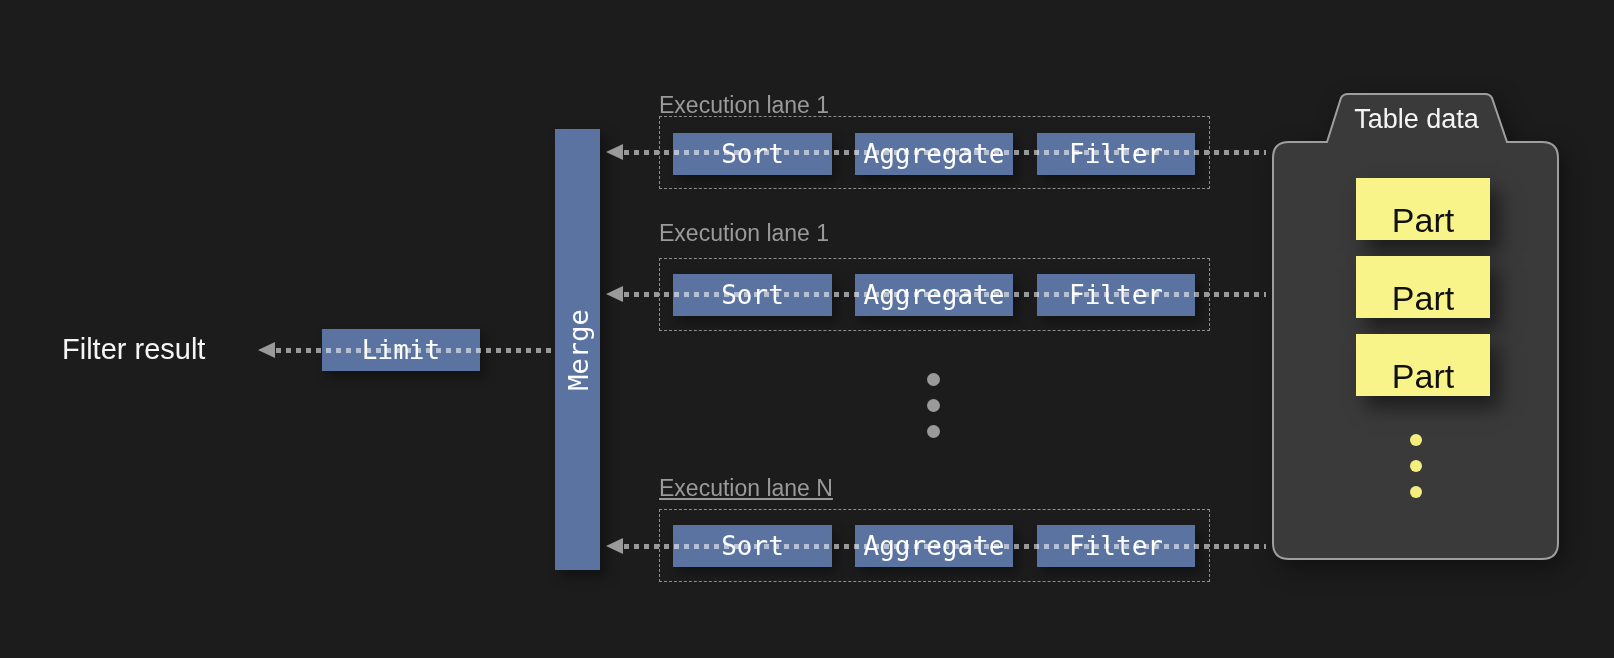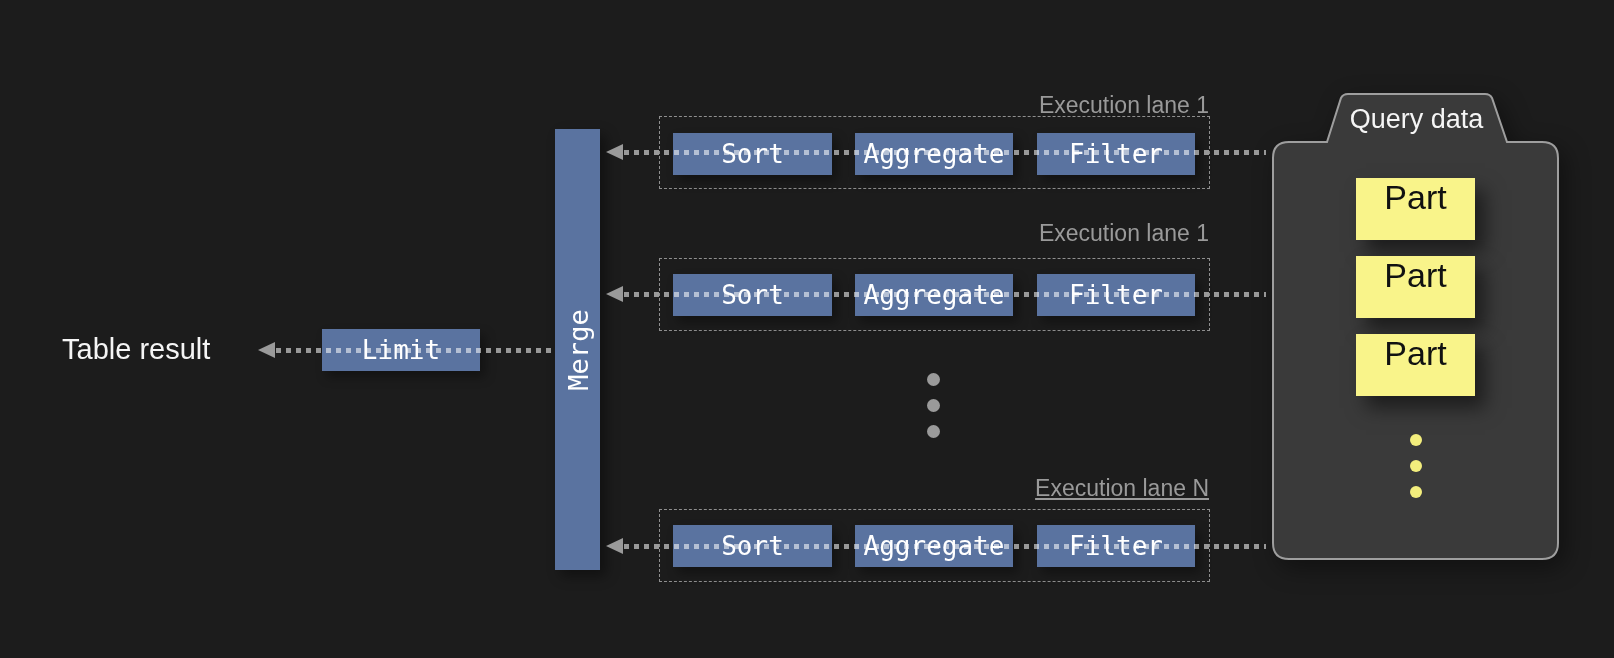--- a/index.html
+++ b/index.html
@@ -17,21 +17,21 @@
     position: absolute;
     color: var(--text-white, #f5f5f5);
     font-size: 29px;
     line-height: 31px;
     white-space: nowrap;
   }
   .lane-title {
     position: absolute;
     left: 659px;
     width: 550px;
-    text-align: right;
+    text-align: left;
     color: var(--muted-gray, #9a9a9a);
     font-size: 23px;
     line-height: 25px;
   }
 
   
   .op-box {
     position: absolute;
     background: var(--operator-blue, #5a73a0);
     box-shadow: 5px 6px 10px rgba(0,0,0,0.35);
@@ -128,43 +128,43 @@
     text-align: center;
     color: var(--text-white, #f5f5f5);
     font-size: 27px;
     line-height: 29px;
     z-index: 2;
     white-space: nowrap;
   }
   .part-box {
     position: absolute;
     left: 1356px;
-    width: 119px;
+    width: 134px;
     height: 62px;
     background: var(--part-yellow, #f9f48a);
     box-shadow: 10px 12px 18px rgba(0,0,0,0.5);
     display: flex;
-    align-items: flex-start;
+    align-items: flex-end;
     justify-content: center;
     z-index: 2;
   }
   .part-box span {
     color: #111111;
     font-size: 34px;
   }
   .part-1 { top: 178px; }
   .part-2 { top: 256px; }
   .part-3 { top: 334px; }
 </style>
 </head>
 <body>
 
 <div class="canvas">
 
-  <span class="big-label" style="left:62px; top:334px;">Table result</span>
+  <span class="big-label" style="left:62px; top:334px;">Filter result</span>
 
   <div class="arrowhead" style="left:258px; top:342px;"></div>
   <div class="dotline" style="left:276px; top:348px; width:279px;"></div>
 
   <div class="op-box limit-box">
     <span>Limit</span>
   </div>
 
   <div class="merge-bar">
     <span class="vtext">Merge</span>
@@ -229,21 +229,21 @@
              L 1542 142
              Q 1558 142 1558 158
              L 1558 543
              Q 1558 559 1542 559
              L 1289 559
              Q 1273 559 1273 543
              L 1273 158
              Q 1273 142 1289 142 Z" style="fill: var(--table-container-fill, #3a3a3a); stroke: var(--table-container-border, #9e9e9e); stroke-width: 2;"></path>
   </svg>
 
-  <div class="table-title">Query data</div>
+  <div class="table-title">Table data</div>
 
   <div class="part-box part-1">
     <span>Part</span>
   </div>
   <div class="part-box part-2">
     <span>Part</span>
   </div>
   <div class="part-box part-3">
     <span>Part</span>
   </div>

